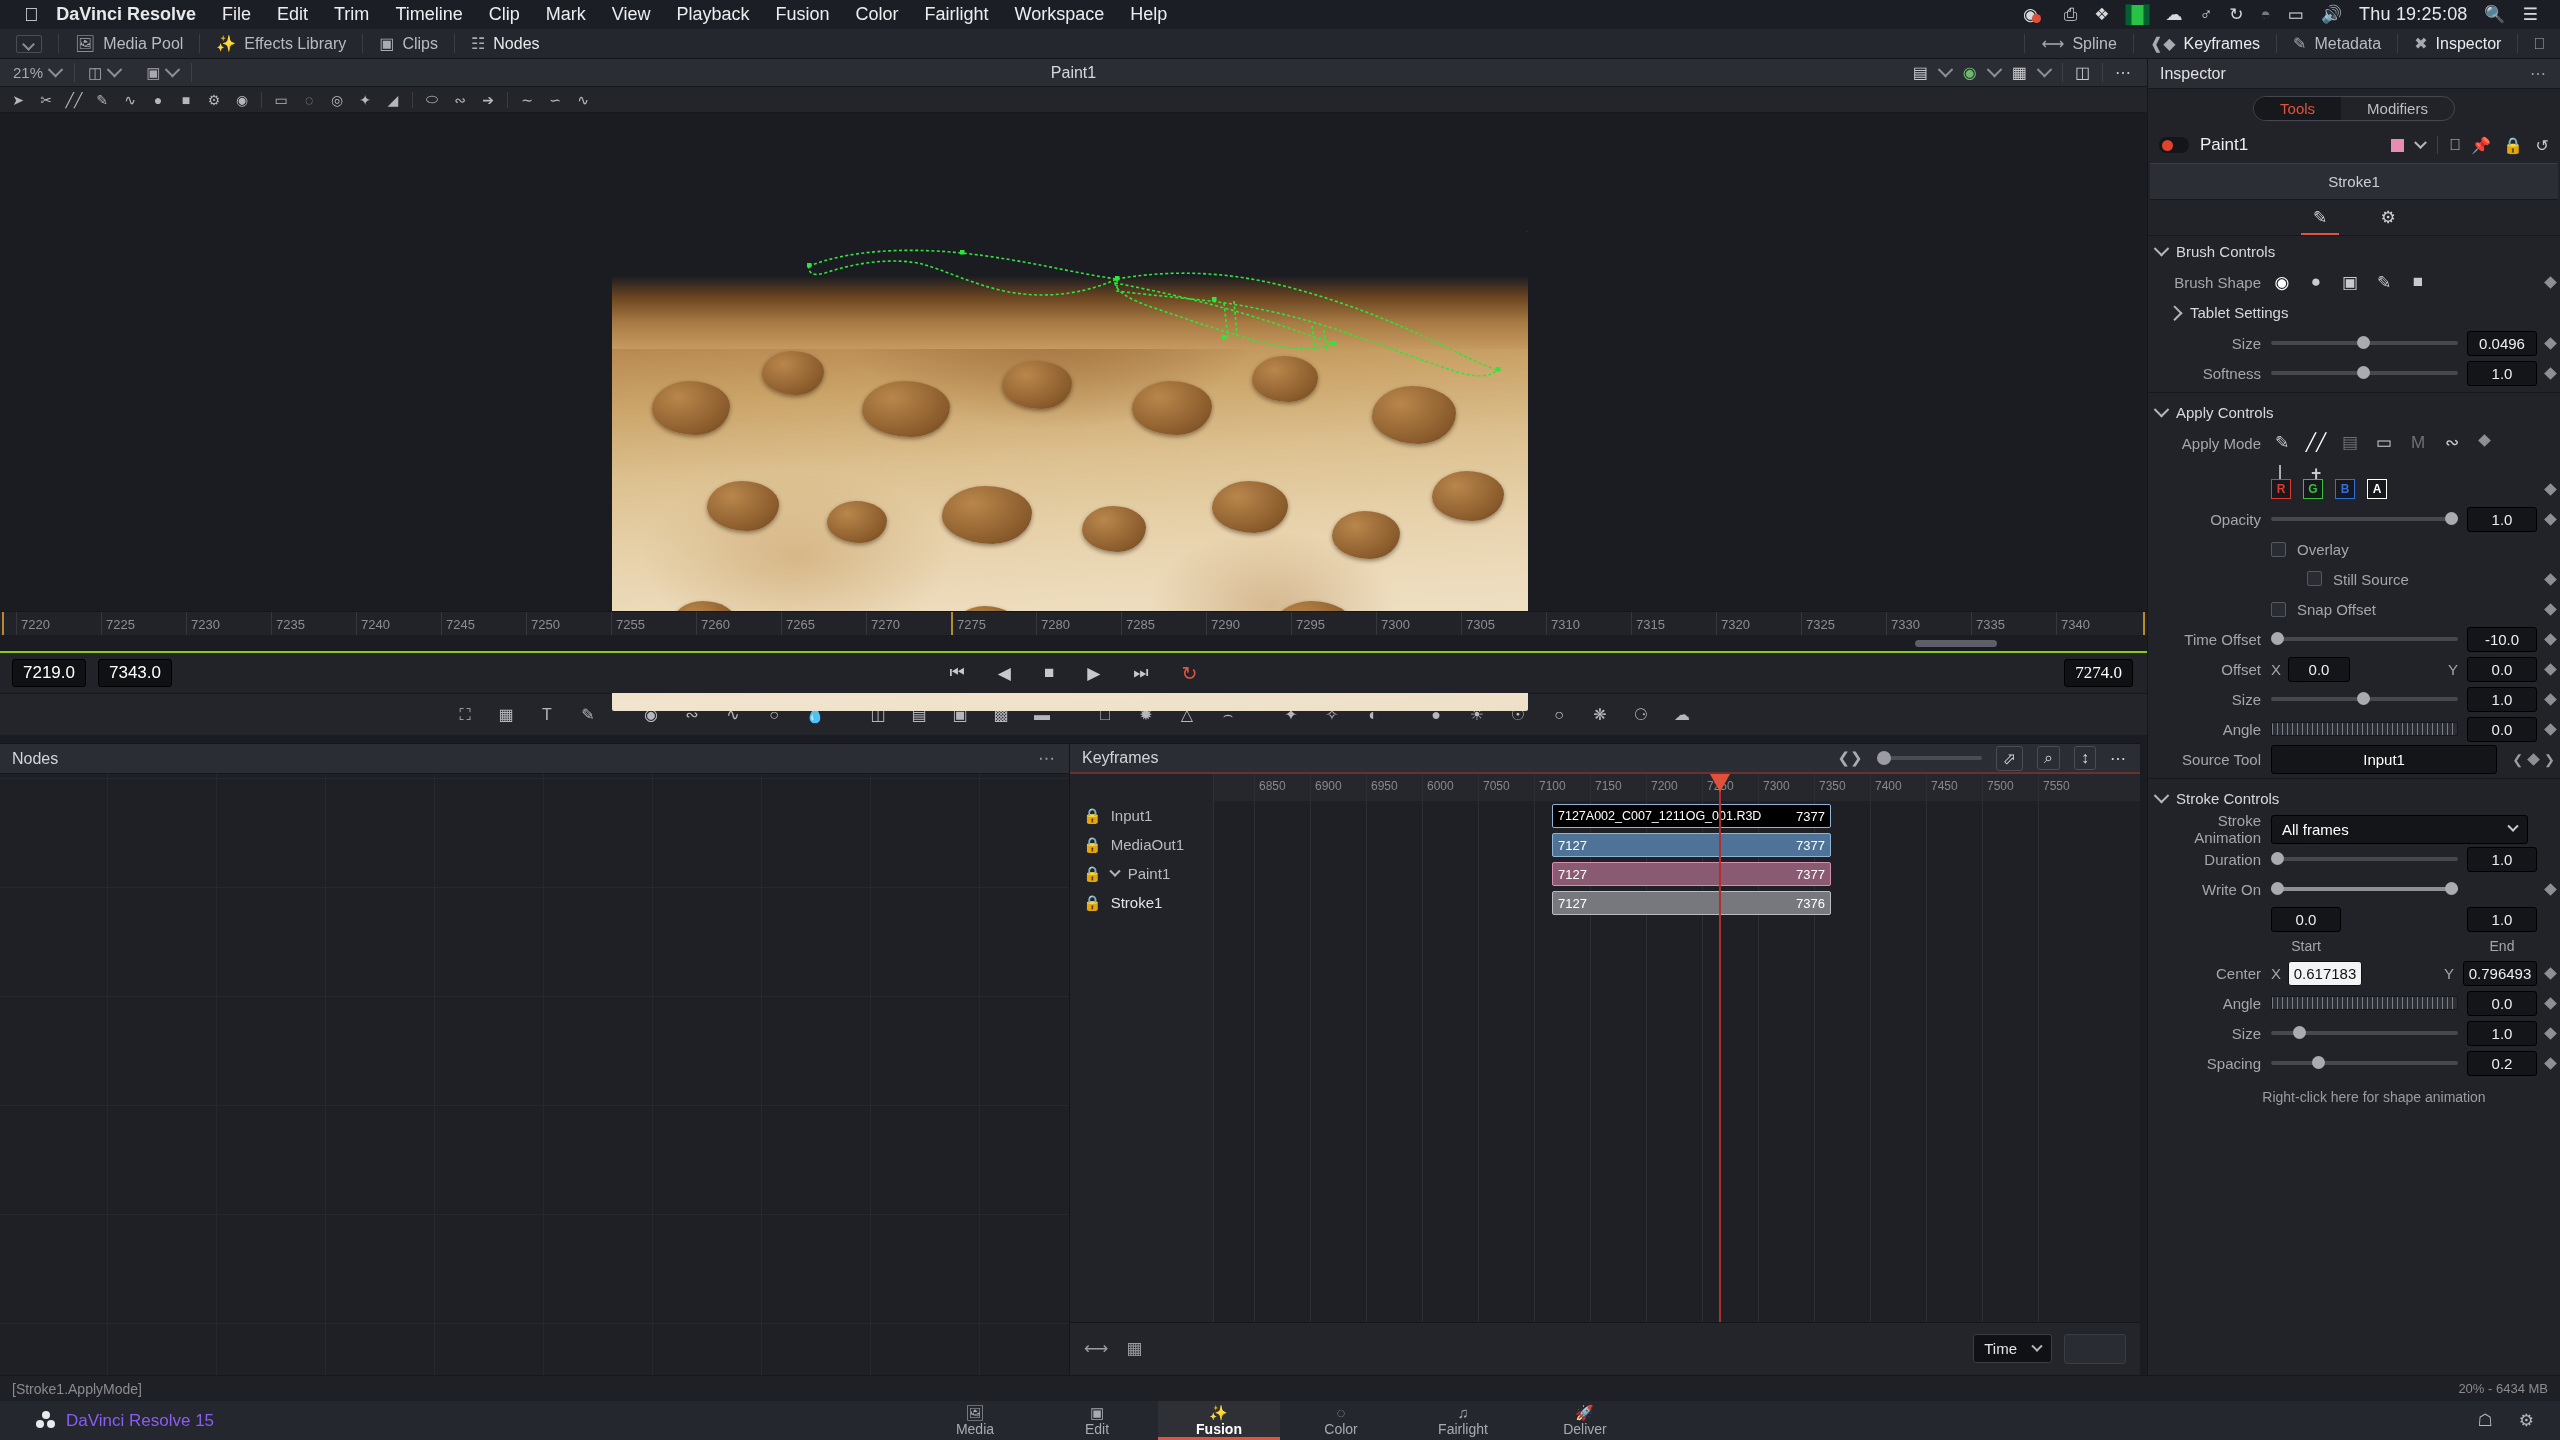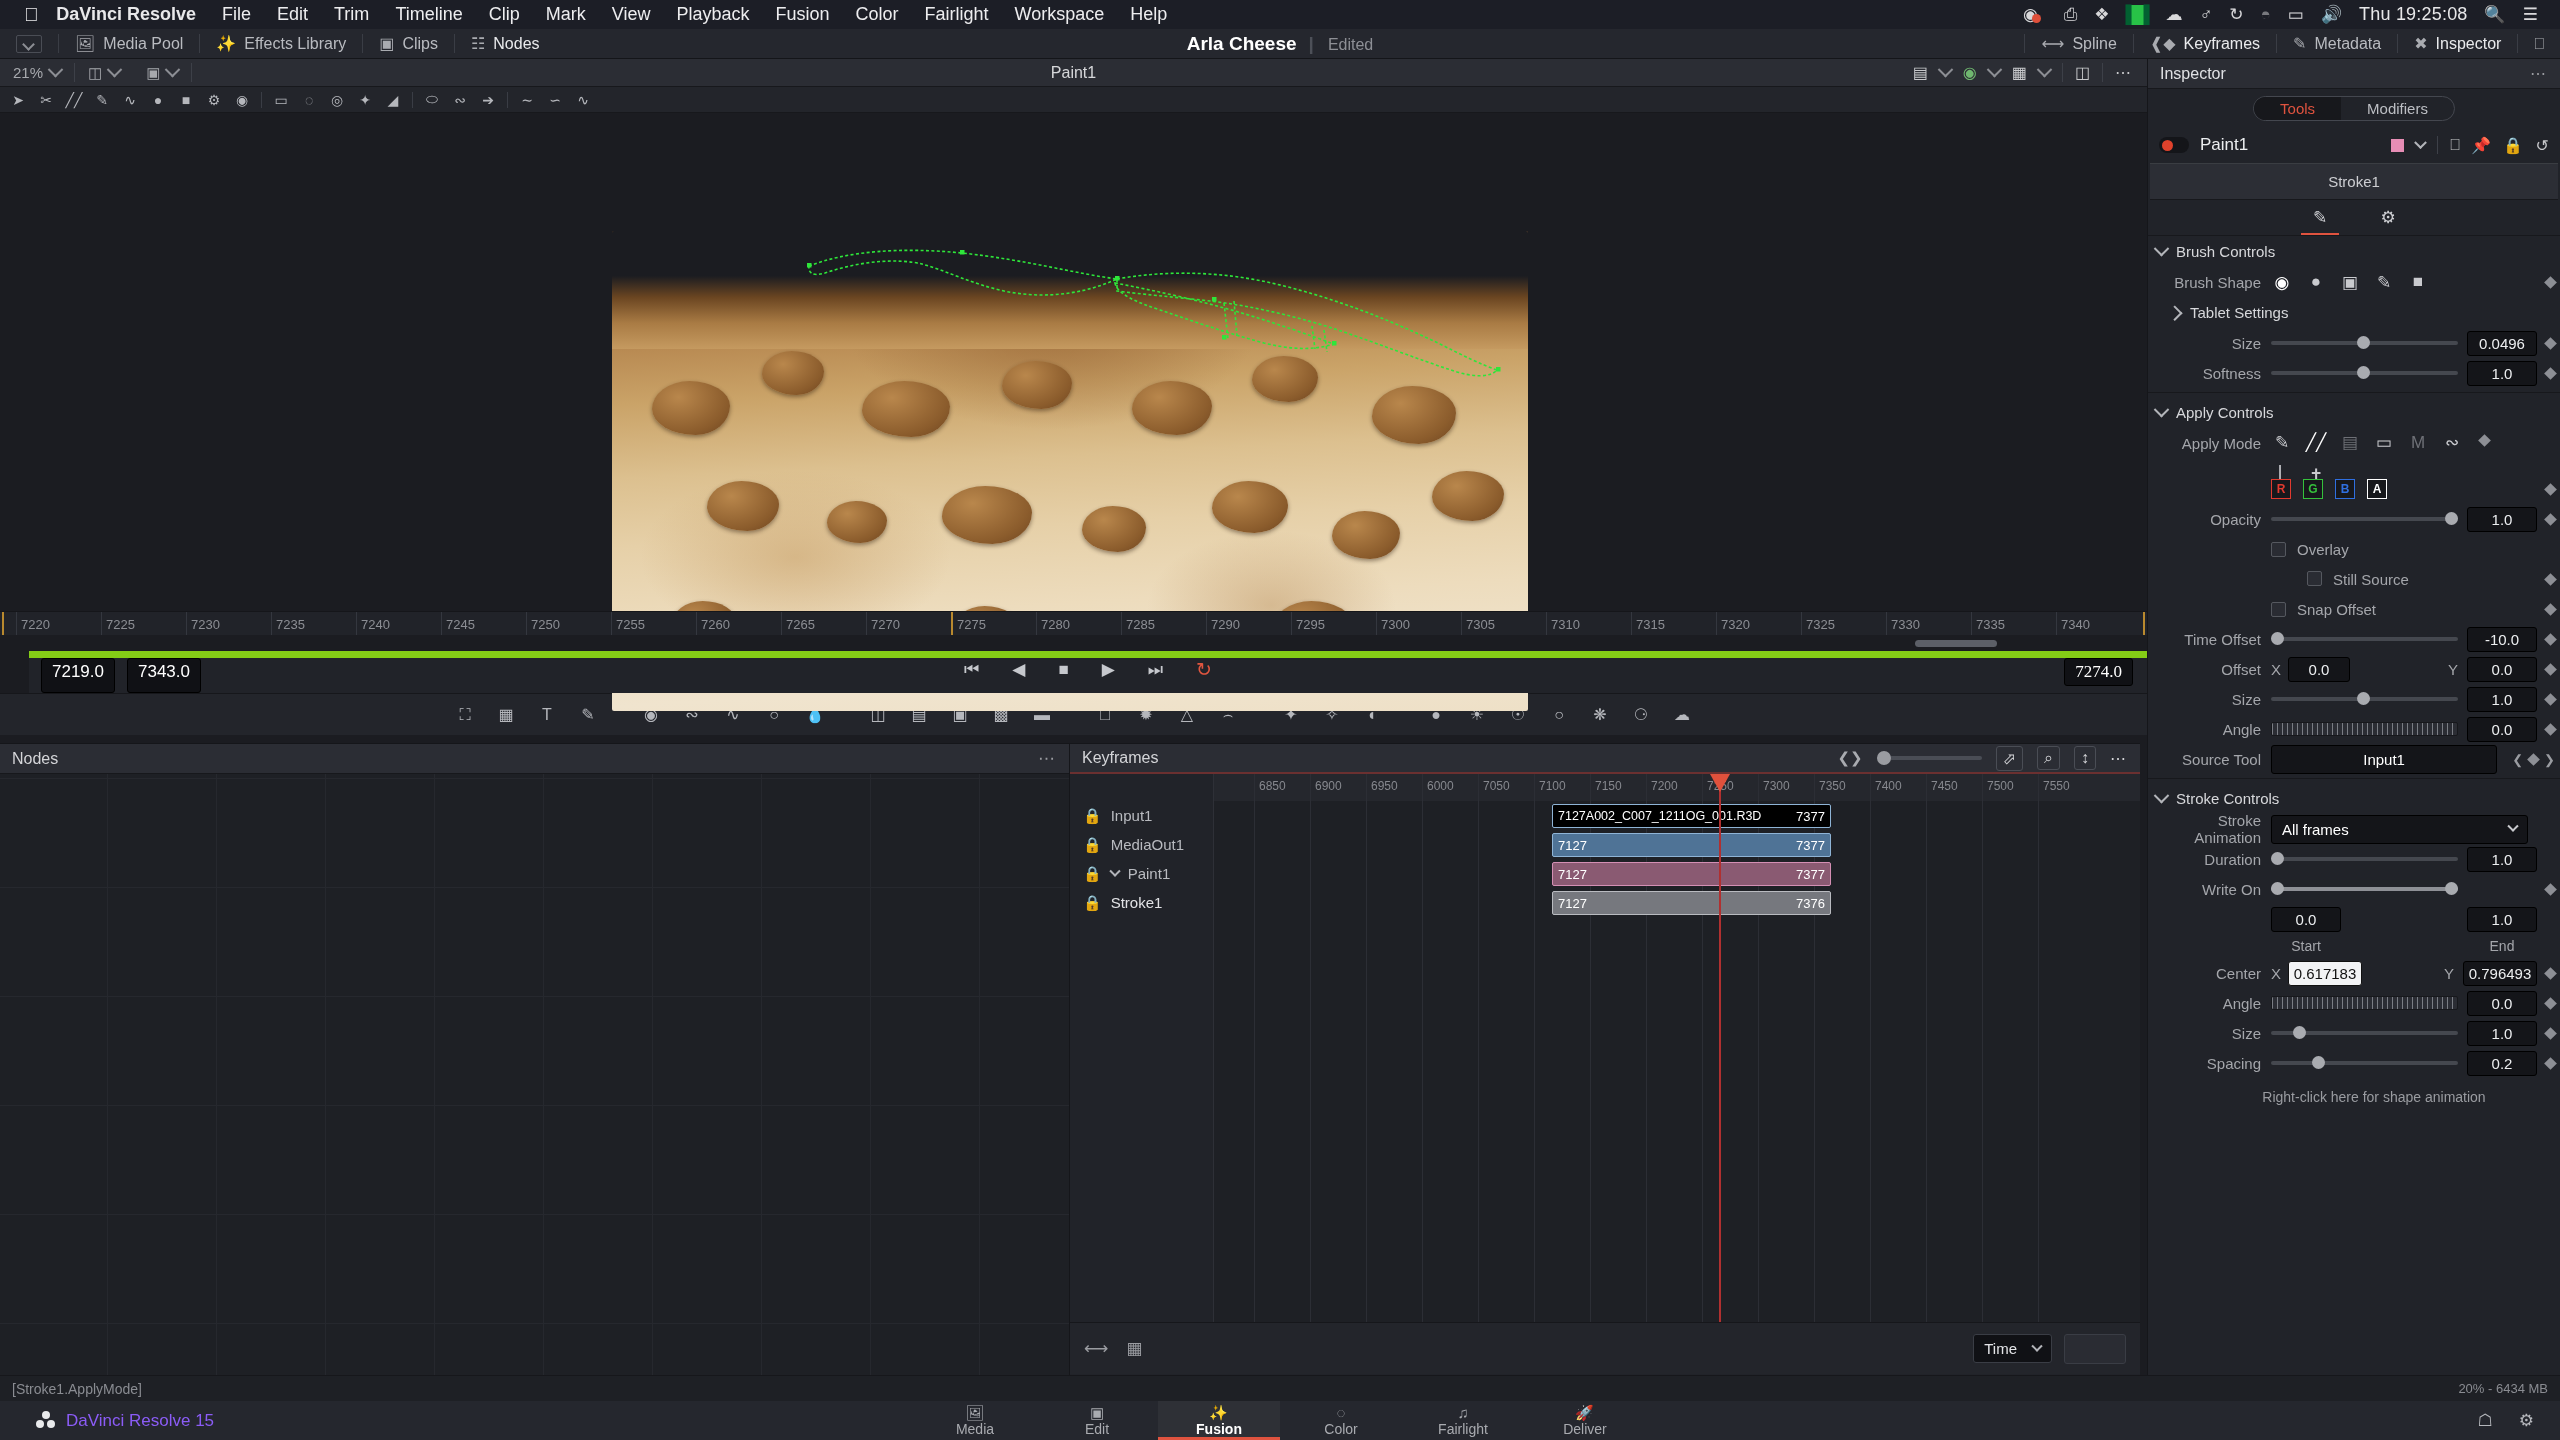--- a/index.html
+++ b/index.html
@@ -78,21 +78,21 @@
      box-shadow: 0 2px 4px rgba(40,22,8,.45);}
   .crust { position:absolute; left:0; top:0; width:100%; height:118px;
      background:linear-gradient(180deg,#1b1c21 0%,#1b1c21 38%, #6a4521 56%, #a97b44 78%, #c59a60 100%);}
   .stroke-path { position:absolute; left:0; top:0; width:100%; height:100%; }
 
   .vruler { height:24px; background:#212329; border-top:1px solid #15161a; position:relative; overflow:hidden;}
   .vruler .tick { position:absolute; top:0; height:24px; border-left:1px solid #34373f; font-size:13px; color:#8c8e94; padding-left:4px; padding-top:5px;}
   .vruler .inout { position:absolute; top:0; height:24px; width:2px; background:#b9892e;}
   .vscrollrow { height:16px; background:#1b1c21; position:relative;}
   .vscrollrow .thumb { position:absolute; height:7px; top:5px; border-radius:4px; background:#5c5f67;}
-  .vtransport { height:42px; background:#212329; position:relative; display:flex; border-top:7px solid #84cc16;margin-left:29px;}
+  .vtransport { height:42px; background:#212329; position:relative; display:flex; align-items:center; border-top:2px solid #84cc16;}
   .tc-box { background:#101115; border:1px solid #000; border-radius:3px; color:#fff; font-size:17px;
       padding:3px 10px; margin-left:12px;}
   .transport { position:absolute; left:0; right:0; display:flex; align-items:center; justify-content:center; gap:33px; }
   .transport .tbtn { color:#c6c8cd; font-size:17px; }
   .transport .tbtn.loop { color:#e0553f; font-size:19px;}
   .vbtoolbar { height:42px; background:#23252b; border-top:1px solid #16171b; display:flex; align-items:center; justify-content:center; gap:0;}
   .vbt { width:41px; height:34px; display:flex; align-items:center; justify-content:center; color:#b5b7bc; font-size:16px;}
   .vbt.gap { width:22px;}
 
   
@@ -261,23 +261,20 @@
     <div class="tb-grp">
       <span>▣</span>
       <span class="tb-lbl">Clips</span>
     </div>
     <div class="tb-sep"></div>
     <div class="tb-grp">
       <span>☷</span>
       <span class="tb-lbl on">Nodes</span>
     </div>
 
-    <div class="proj-title">
-      <span>Arla Cheese</span><span class="bar">|</span><span class="edited">Edited</span>
-    </div>
 
     <div class="right">
       <div class="tb-sep"></div>
       <div class="tb-grp">
         <span>⟷</span>
         <span class="tb-lbl">Spline</span>
       </div>
       <div class="tb-sep"></div>
       <div class="tb-grp">
         <span>❰◆</span>

